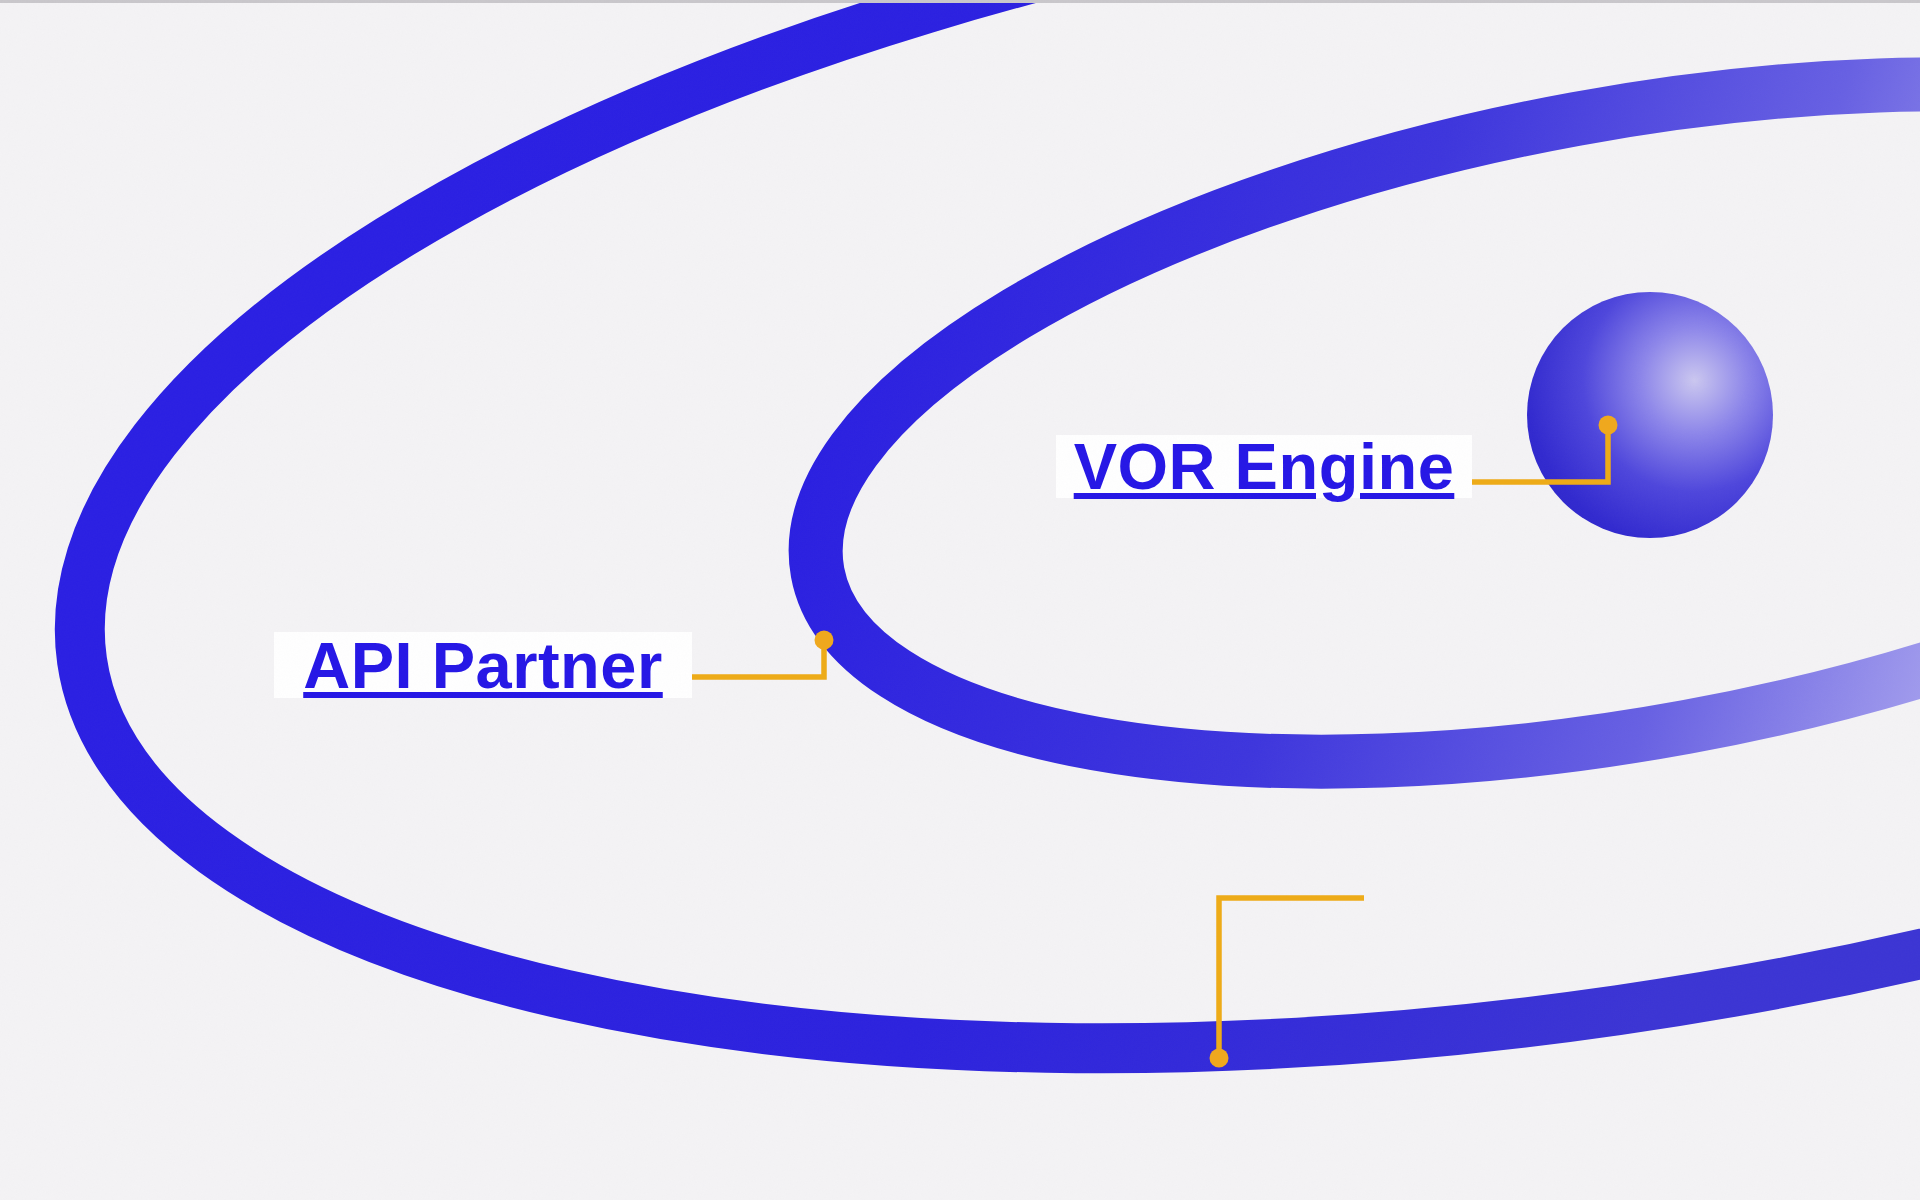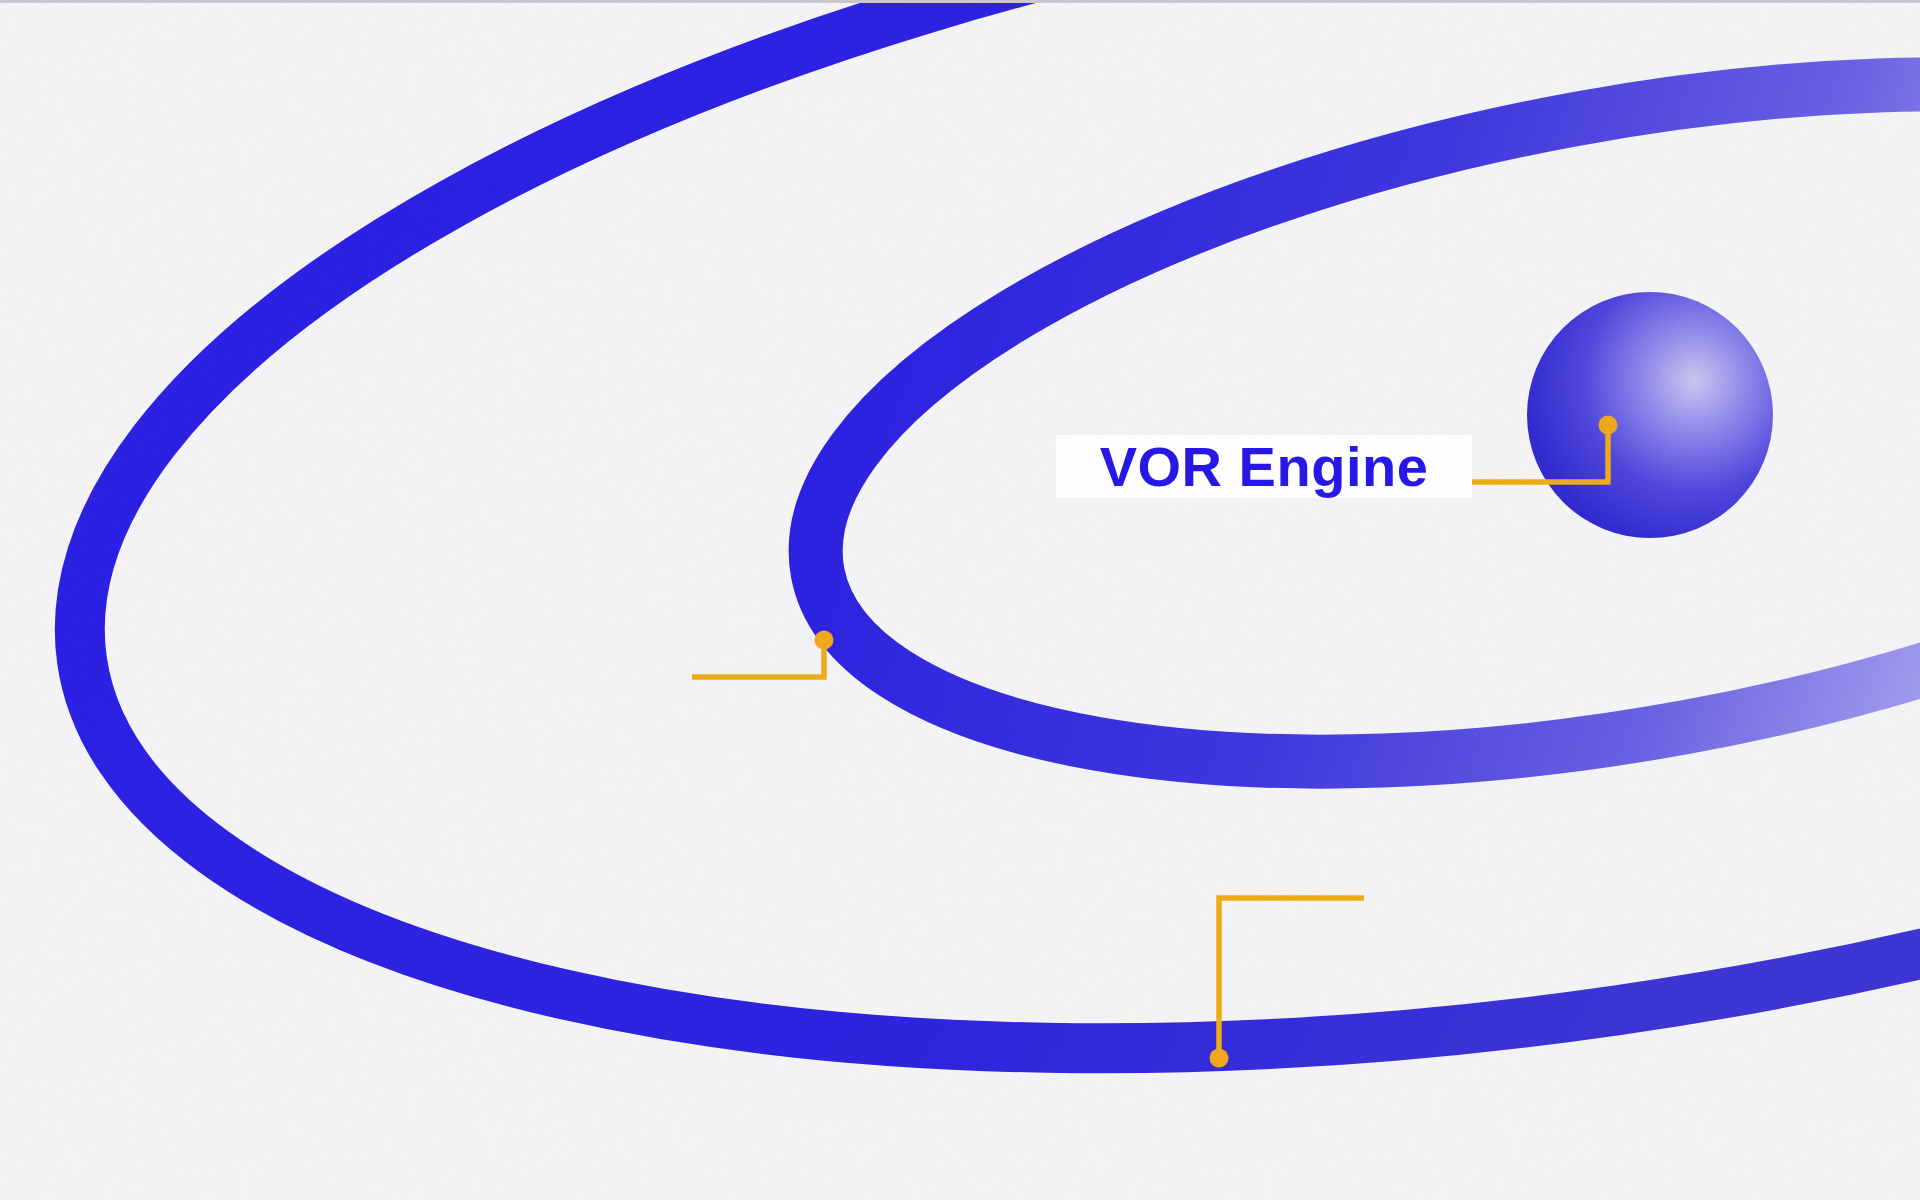--- a/index.html
+++ b/index.html
@@ -20,27 +20,28 @@
     inset: 0;
     width: 1920px;
     height: 1200px;
     display: block;
   }
   .label-chip {
     position: absolute;
     background: #ffffff;
     color: #2516e6;
     font-weight: 700;
-    font-size: 56px;
+    font-size: 65px;
     letter-spacing: 0.5px;
     display: flex;
     align-items: center;
     justify-content: center;
     white-space: nowrap;
     z-index: 3;
+    text-decoration: underline;
   }
   .label-vor  { left: 1056px; top: 435px; width: 416px; height: 63px; }
   .label-api  { left: 274px;  top: 632px; width: 418px; height: 66px; }
   .label-gym  { left: 1364px; top: 853px; width: 512px; height: 65px; }
   .top-hairline {
     position: absolute;
     left: 0; top: 0;
     width: 100%; height: 3px;
     background: #c9c7cb;
     z-index: 4;
@@ -99,20 +100,21 @@
     </g>
     <g fill="#f0a81c" stroke="none">
       <circle cx="1608" cy="425" r="9.5"></circle>
       <circle cx="824" cy="640" r="9.5"></circle>
       <circle cx="1219" cy="1058" r="9.5"></circle>
     </g>
   </svg>
 
   <div class="label-chip label-vor">VOR Engine</div>
 
+  <div class="label-chip label-api">API Partner</div>
 
 
   <div class="top-hairline"></div>
 
   <svg class="grain" width="1920" height="1200">
     <rect width="1920" height="1200" filter="url(#grainF)" opacity="0.05"></rect>
   </svg>
 
 </div>
 

